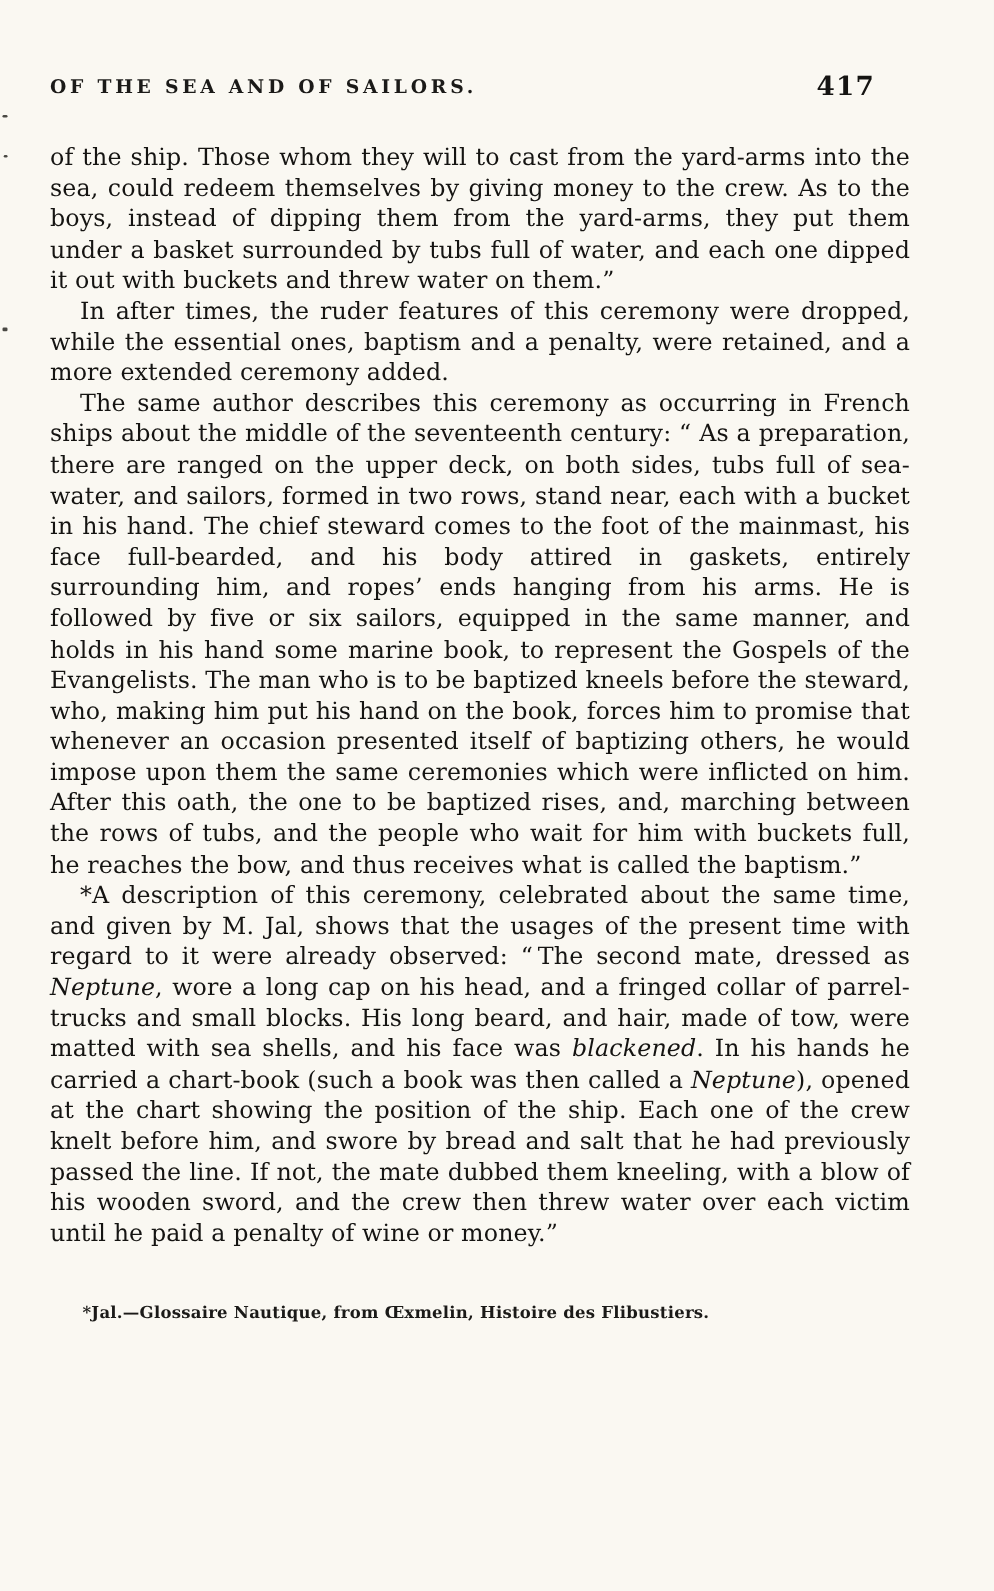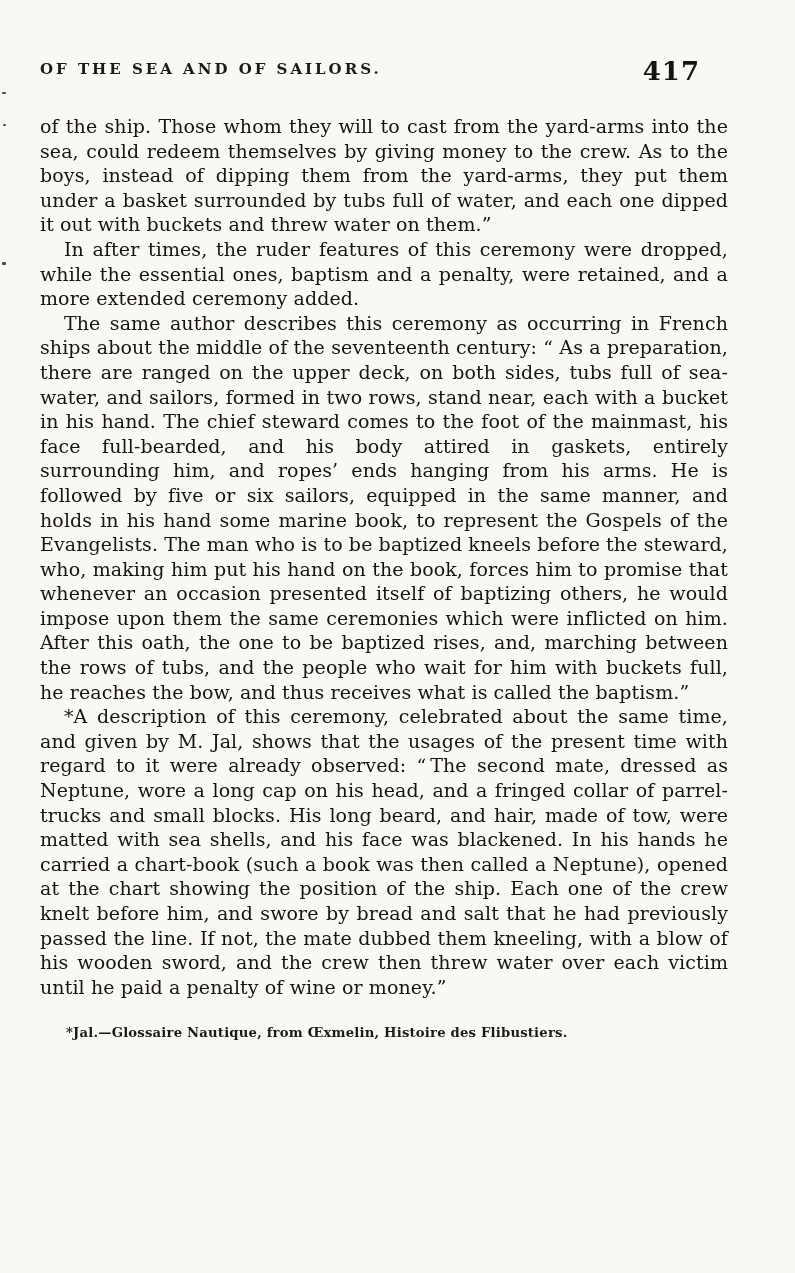--- a/index.html
+++ b/index.html
@@ -38,42 +38,43 @@
     font-size: 15px;
     font-weight: bold;
     letter-spacing: 3px;
     color: #1b1a18;
     white-space: nowrap;
   }
   .page-number {
     position: absolute;
     right: 28px;
     top: -4px;
-    font-size: 26px;
+    font-size: 21px;
     font-weight: bold;
     letter-spacing: 1px;
   }
   .text-block {
     margin-top: 30px;
     font-size: 19px;
     line-height: 24.6px;
     text-align: justify;
     letter-spacing: 0.1px;
   }
   .text-block p {
     margin: 0;
     padding: 0;
   }
   .text-block p.indent {
     text-indent: 24px;
   }
   .em {
+    font-style: italic;
   }
   .footnote {
-    margin-top: 26px;
+    margin-top: 44px;
     padding-left: 26px;
     font-size: 13.2px;
     font-weight: bold;
     letter-spacing: 0.2px;
     color: #1b1a18;
   }
   .signature-mark {
     margin-top: 4px;
     padding-left: 26px;
     font-size: 15px;

